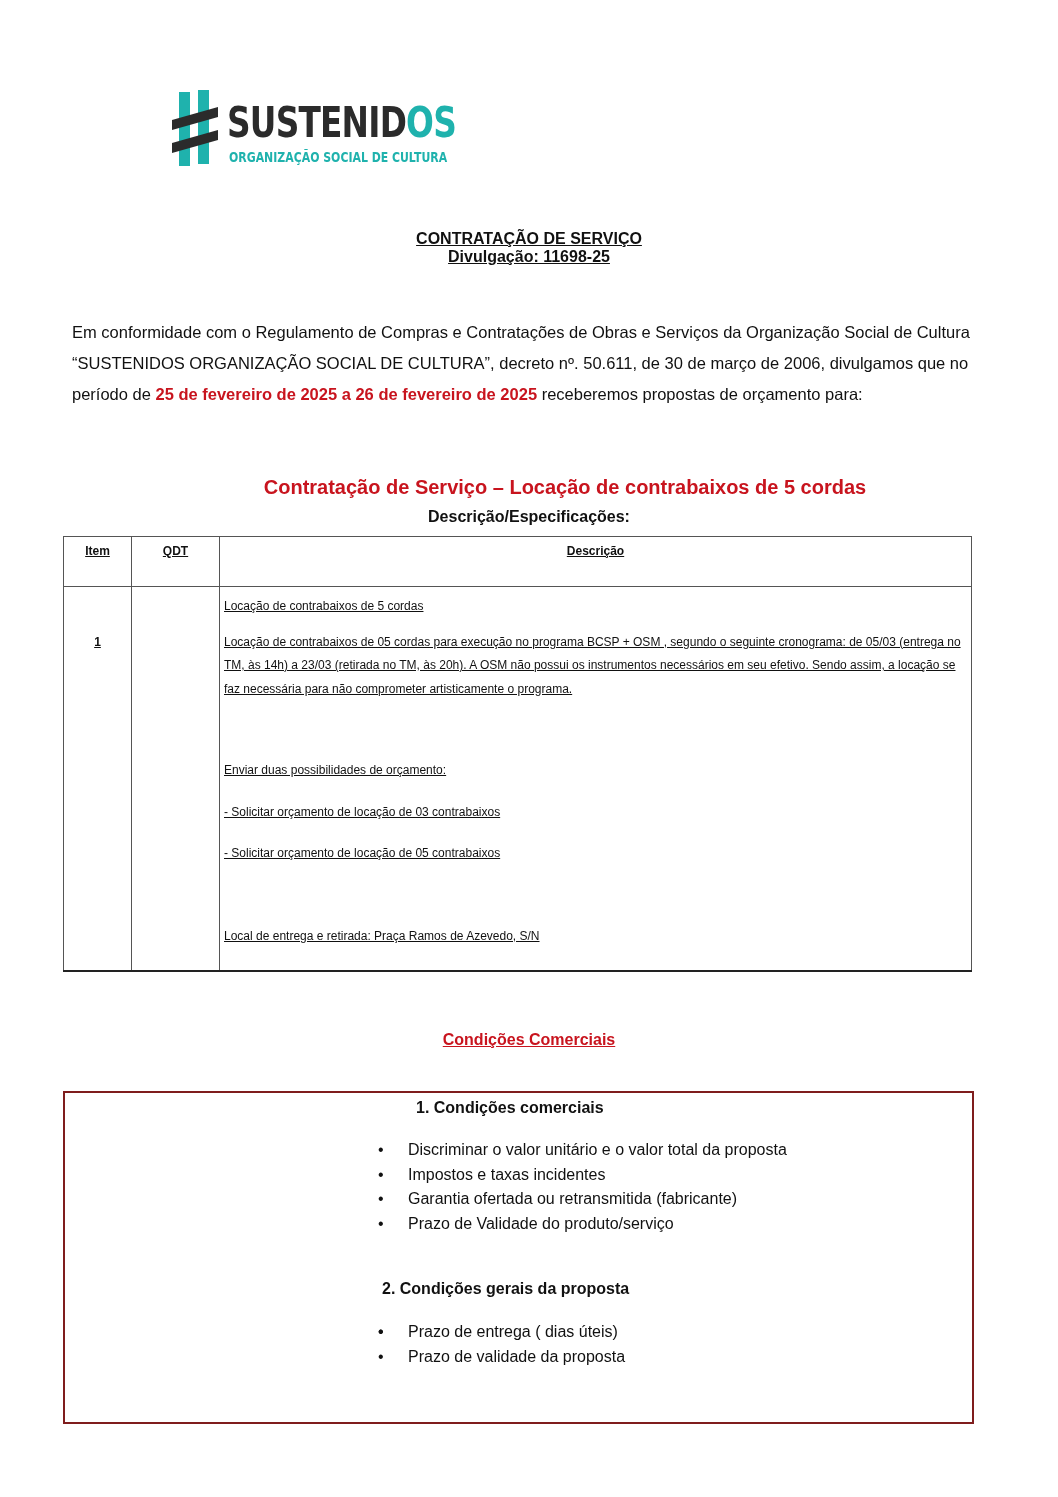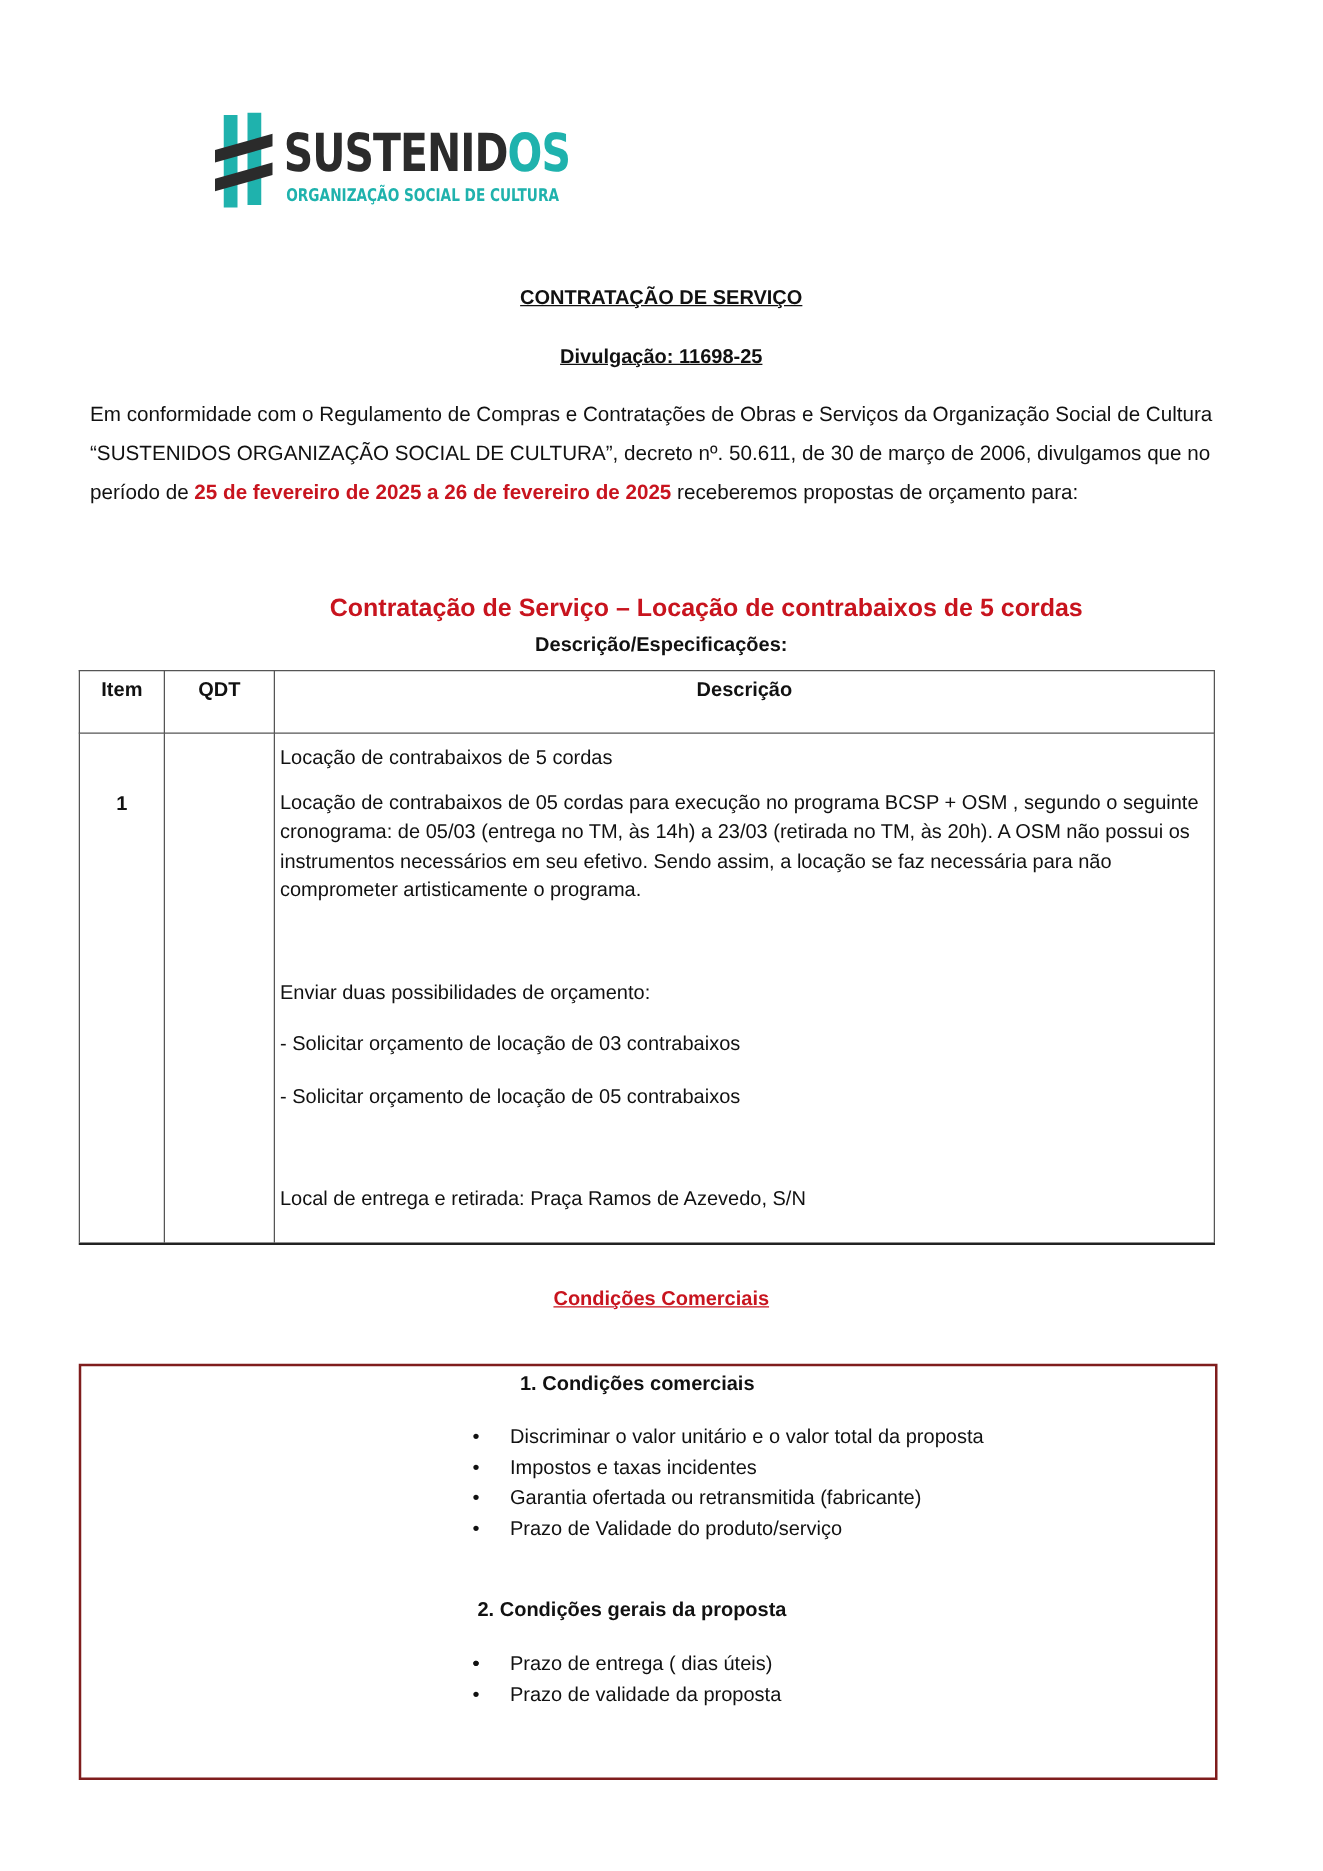--- a/index.html
+++ b/index.html
@@ -20,21 +20,21 @@
 
   .center { left: 0; width: 1058px; text-align: center; }
   .title { font-weight: bold; font-size: 16px; text-decoration: underline; }
   .para { left: 72px; width: 920px; font-size: 16.5px; line-height: 31px; }
   .red { color: #c8141e; font-weight: bold; }
   .section-red { font-weight: bold; font-size: 20px; color: #c8141e; padding-left: 36px; }
   .subhead { font-weight: bold; font-size: 16px; }
 
   
   table.spec { position: absolute; left: 63px; top: 536px; width: 909px; border-collapse: collapse;
-               font-size: 16px; }
+               font-size: 12px; text-decoration: underline; }
   table.spec td, table.spec th { border: 1px solid #555; vertical-align: top; }
   table.spec th { height: 50px; font-weight: bold; text-align: center; padding-top: 7px; box-sizing: border-box; }
   table.spec tr.last td { border-bottom: 2px solid #222; }
   .col-item { width: 68px; }
   .col-qdt { width: 88px; }
   .desc-cell { padding: 6px 6px 22px 4px; line-height: 23.5px; margin-top: 22px; }
   .desc-cell p { margin: 0; }
   .item-num { text-align: center; font-weight: bold; padding-top: 48px; }
 
   
@@ -52,21 +52,21 @@
     <rect x="7" y="2" width="11" height="74" fill="#1fb2ad"></rect>
     <rect x="26" y="0" width="11" height="74" fill="#1fb2ad"></rect>
     <polygon points="0,30 46,17 46,27 0,40" fill="#2b2b2b"></polygon>
     <polygon points="0,53 46,40 46,50 0,63" fill="#2b2b2b"></polygon>
   </svg>
   <div class="logo-word"><span>SUSTENID</span><span class="accent">OS</span></div>
   <div class="logo-tag">ORGANIZAÇÃO SOCIAL DE CULTURA</div>
 </div>
 
 <div class="abs center title" style="top:230px;">CONTRATAÇÃO DE SERVIÇO</div>
-<div class="abs center title" style="top:277px;">Divulgação: 11698-25</div>
+<div class="abs center title" style="top:248px;">Divulgação: 11698-25</div>
 
 <div class="abs para" style="top:317px;"><span>Em conformidade com o Regulamento de Compras e Contratações de Obras e Serviços da Organização Social de Cultura “SUSTENIDOS ORGANIZAÇÃO SOCIAL DE CULTURA”, decreto nº. 50.611, de 30 de março de 2006, divulgamos que no período de </span><span class="red">25 de fevereiro de 2025 a 26 de fevereiro de 2025</span><span> receberemos propostas de orçamento para:</span></div>
 
 <div class="abs center section-red" style="top:476px;">Contratação de Serviço – Locação de contrabaixos de 5 cordas</div>
 <div class="abs center subhead" style="top:508px;">Descrição/Especificações:</div>
 
 <table class="spec">
   <tbody>
       <tr>
     <th class="col-item">Item</th>

